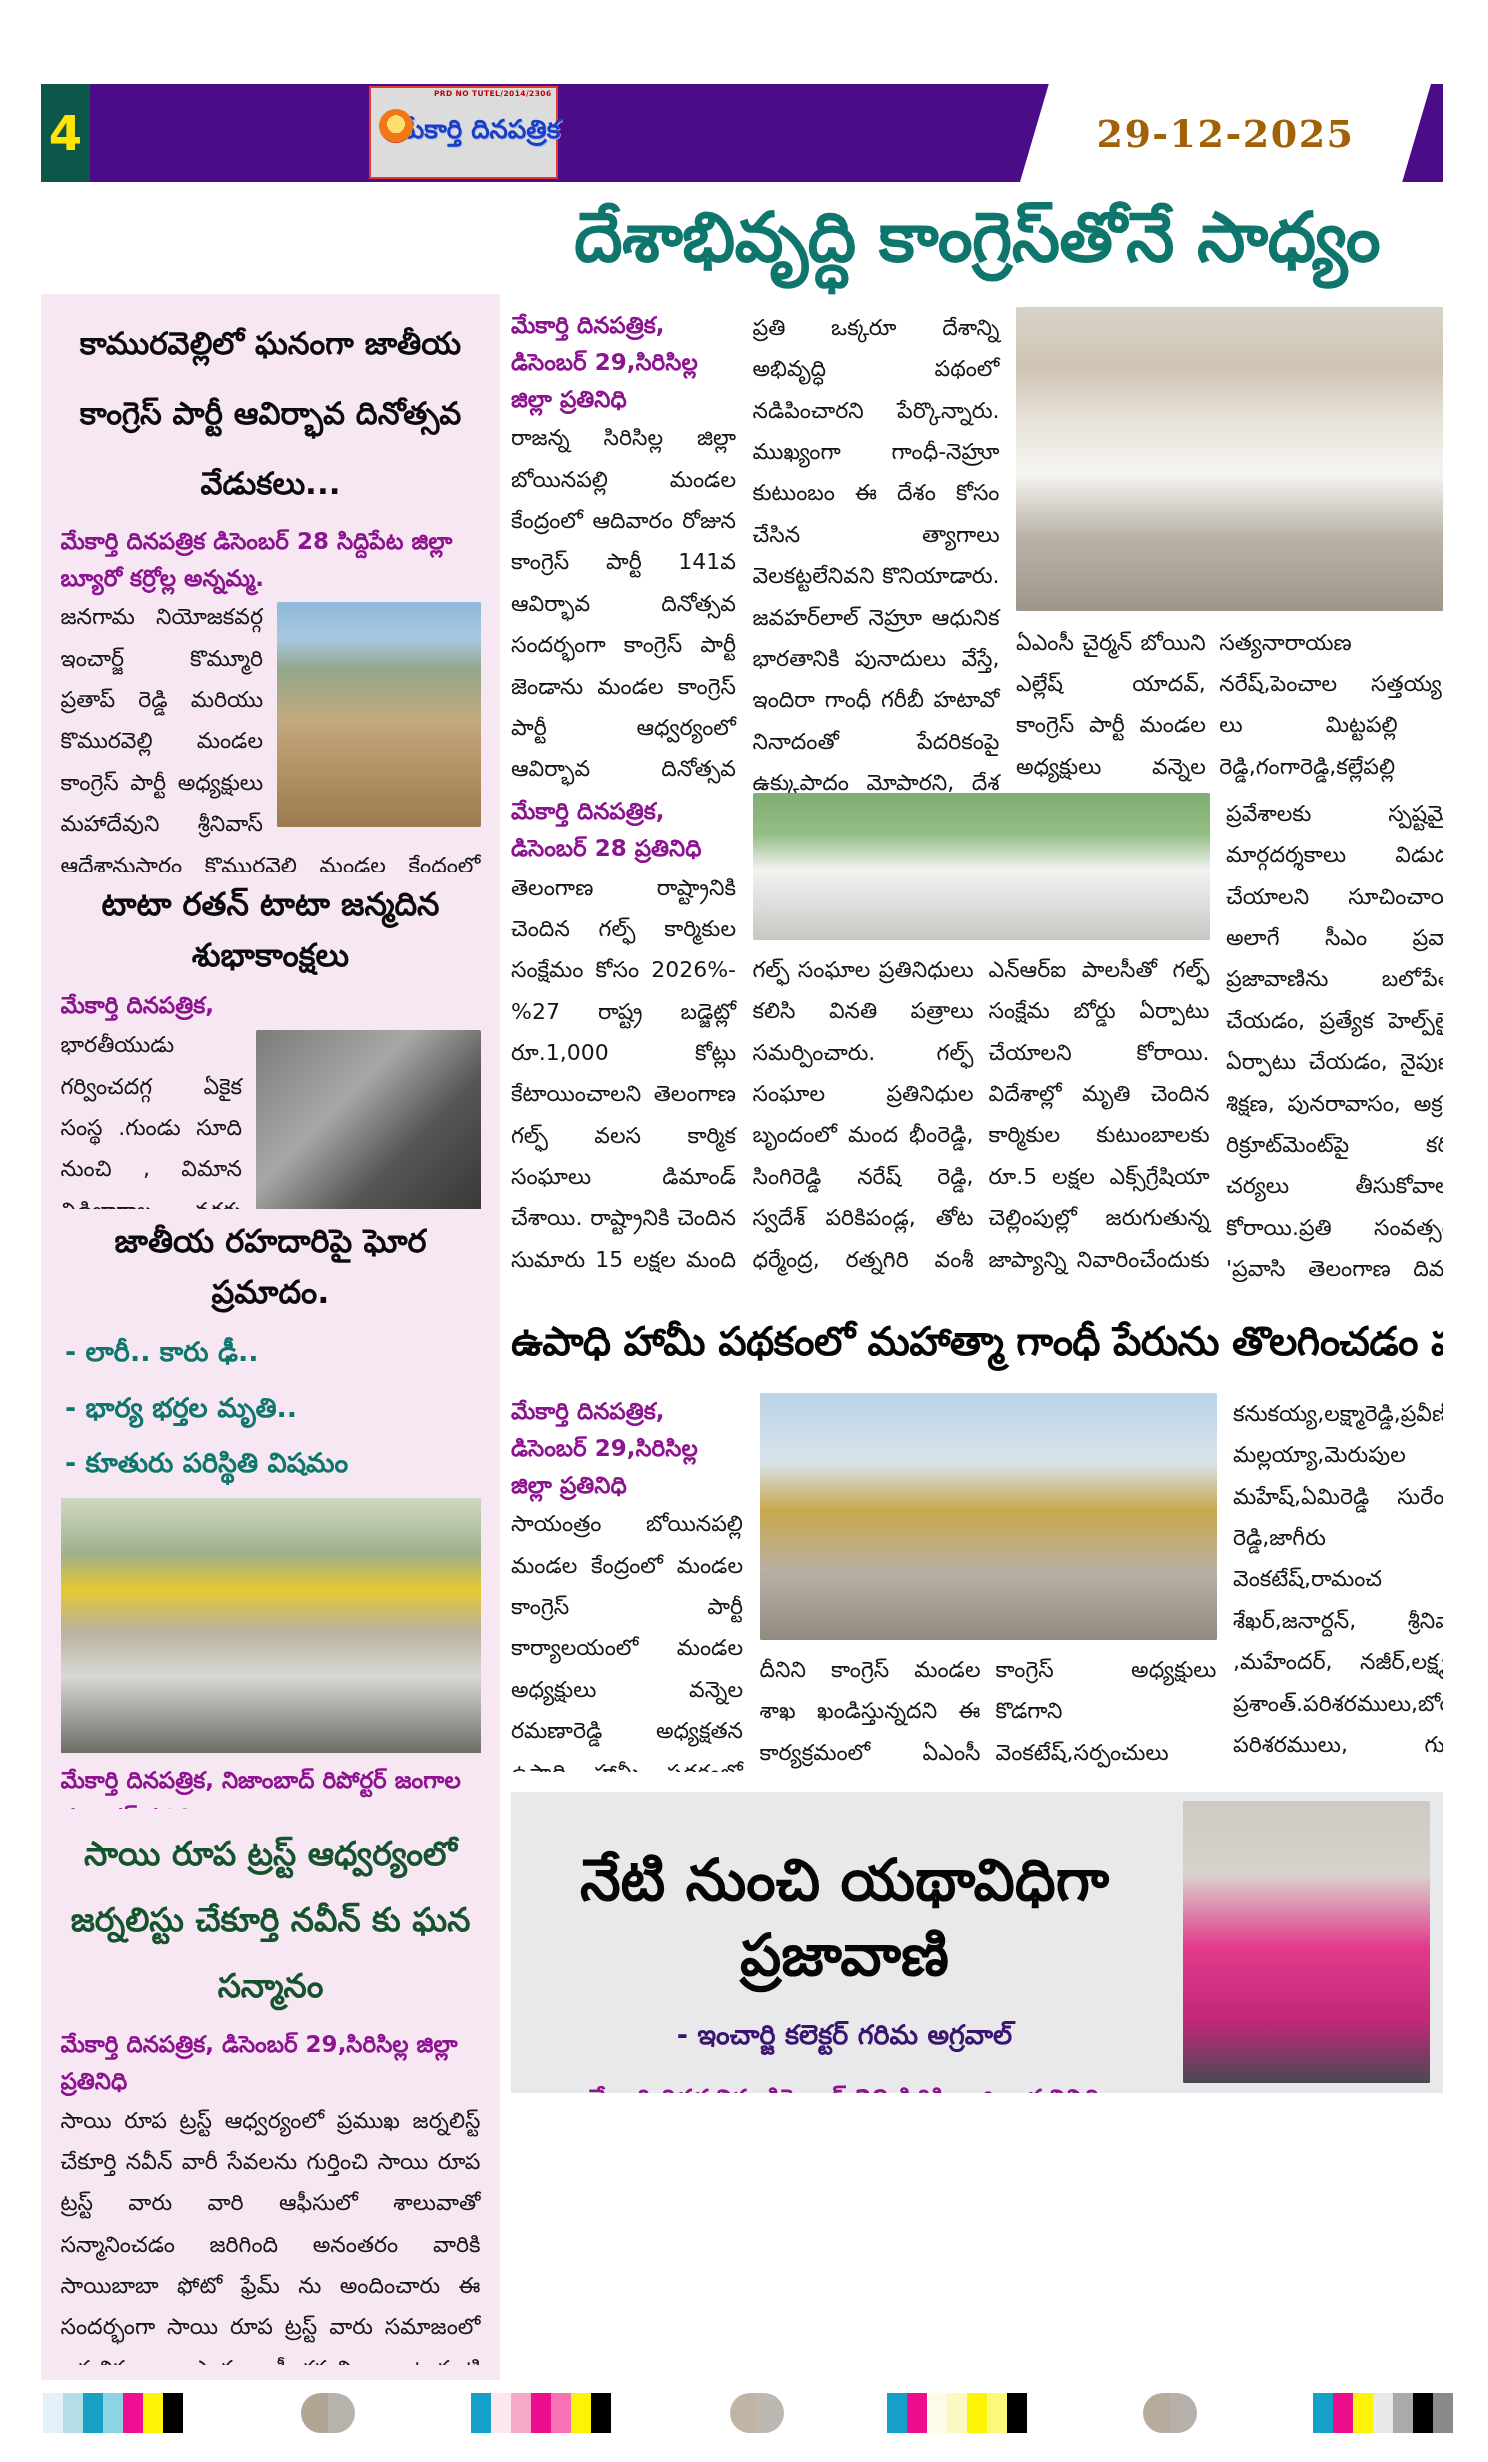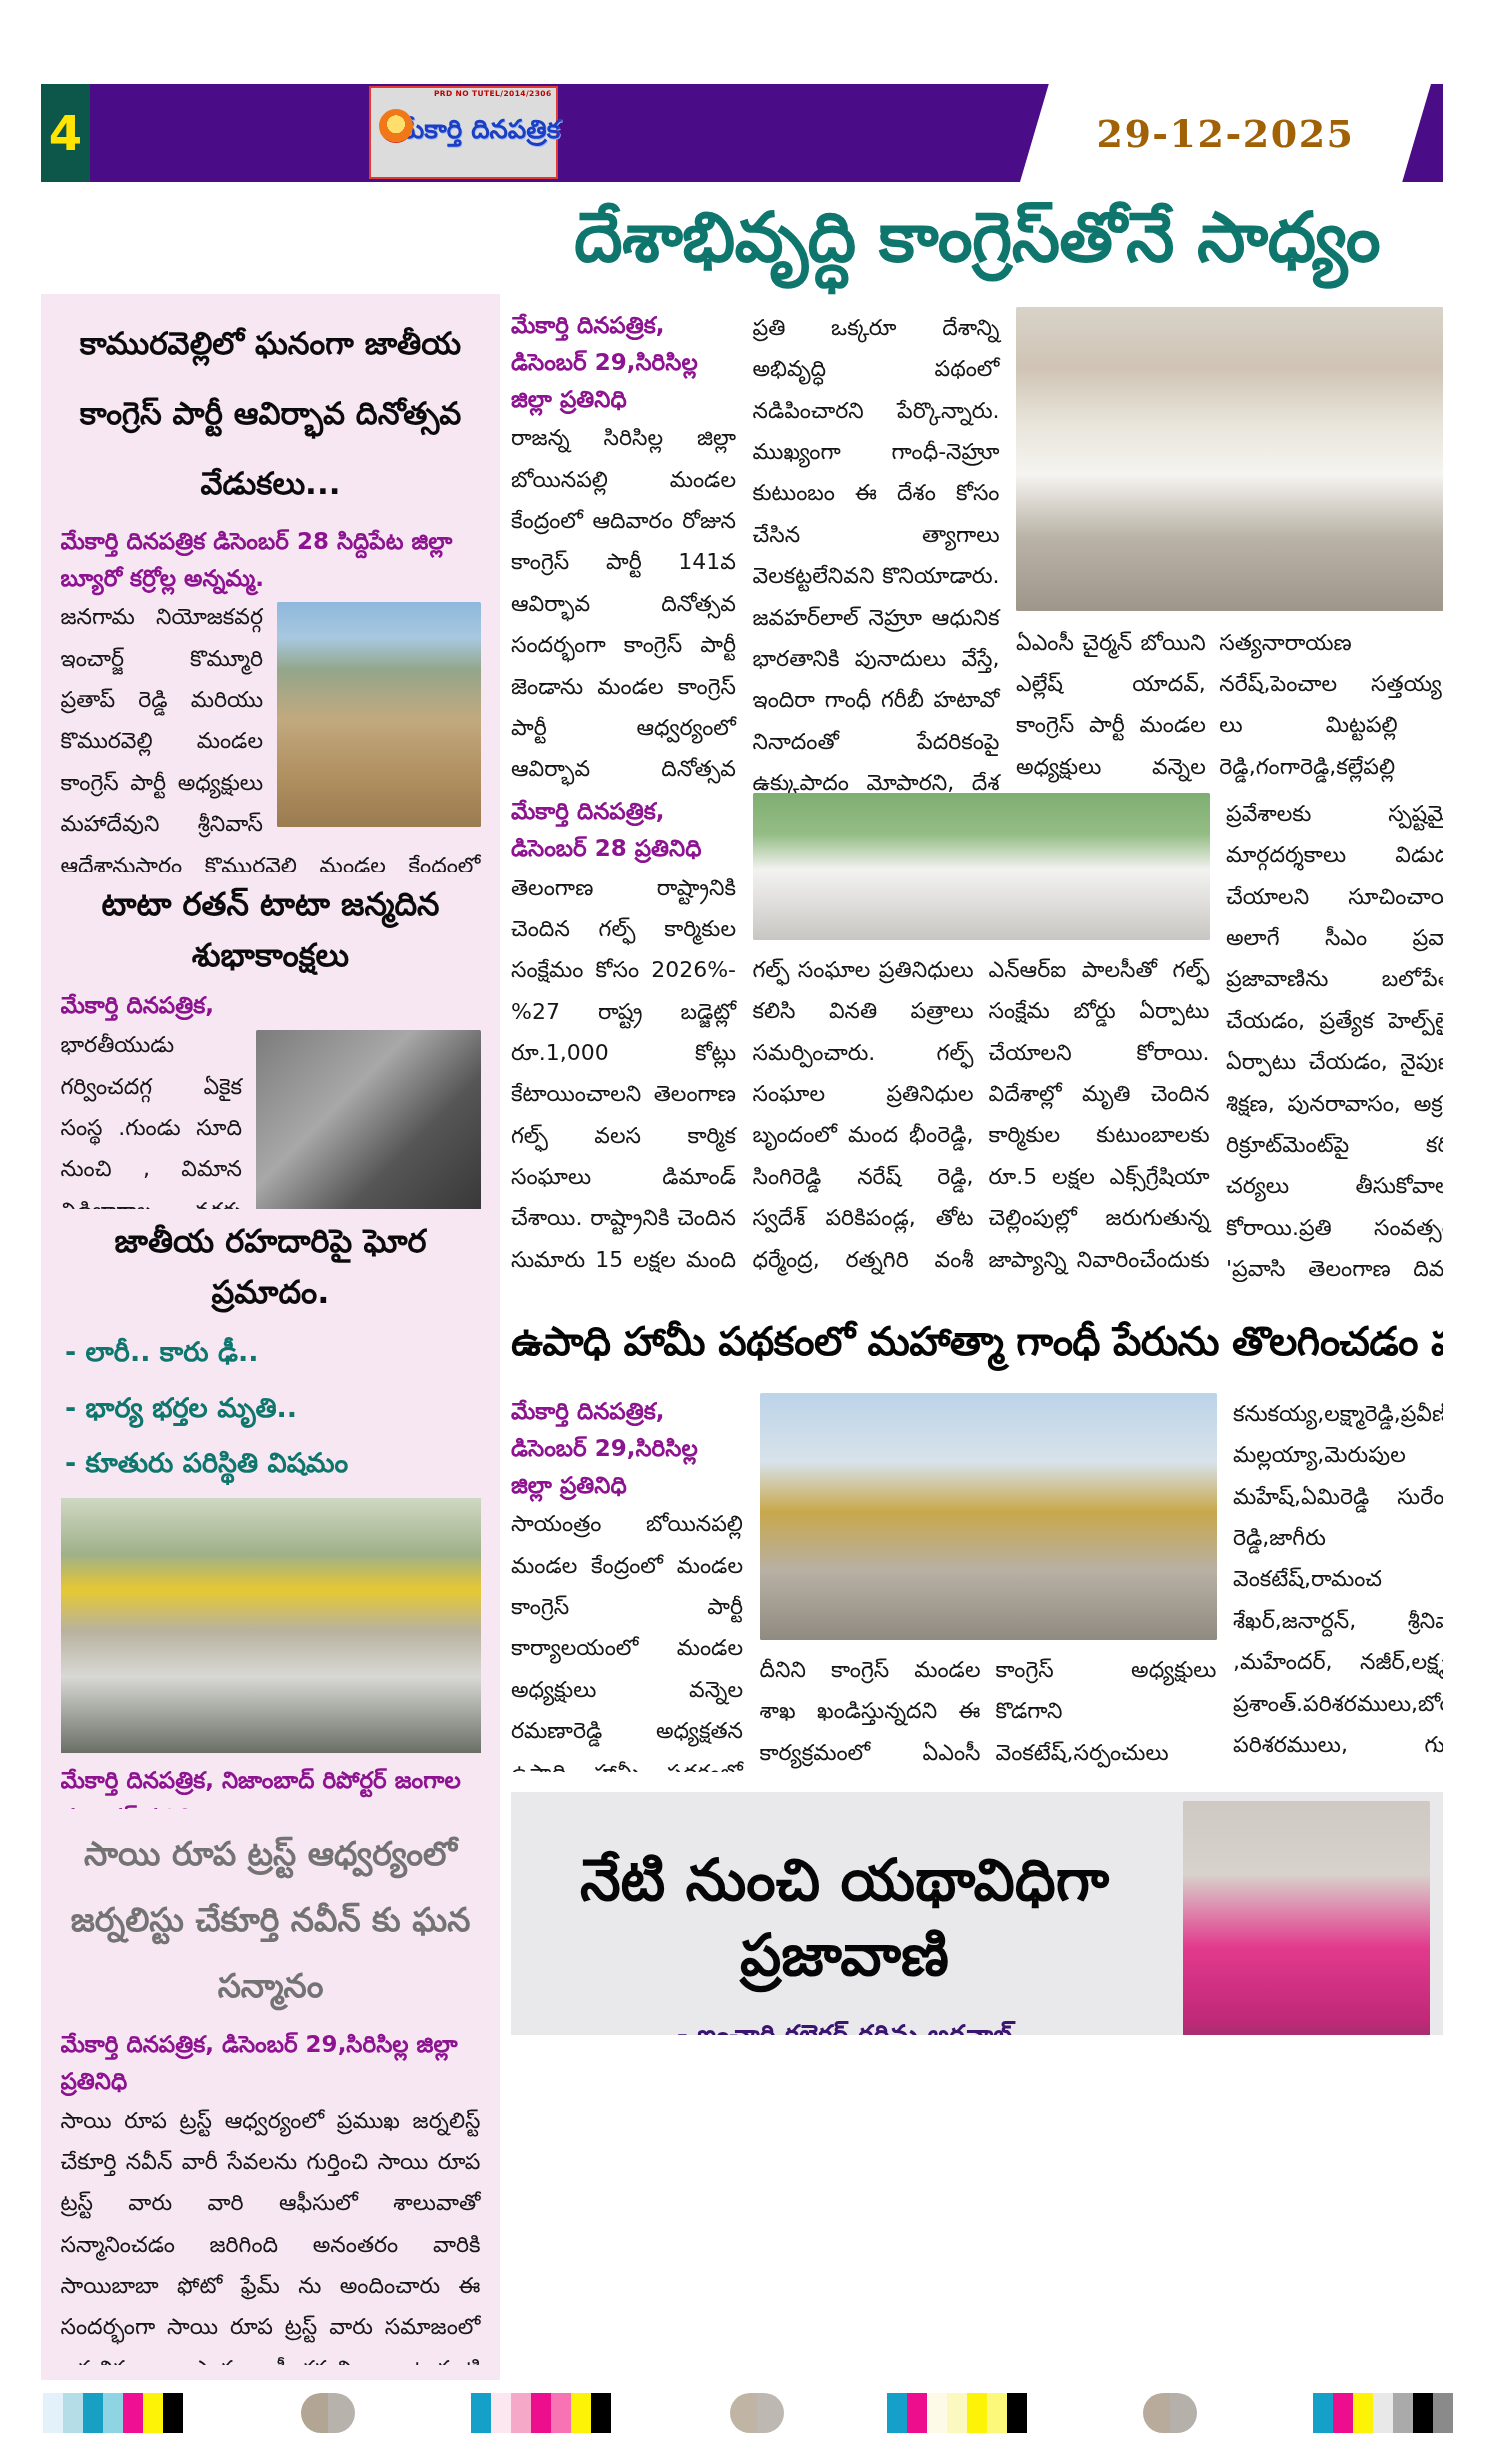--- a/index.html
+++ b/index.html
@@ -28,21 +28,21 @@
   
   .leftcol{position:absolute;left:41px;top:294px;width:459px;height:2086px;background:#f6e7f3;
            box-sizing:border-box;padding:4.5px 19.5px;overflow:hidden;}
   .lsec{overflow:hidden;}
   .la1{height:573px;}
   .la2{height:337px;}
   .la3{height:600px;}
   .la4{height:556px;}
   .lhead{font-size:31px;font-weight:bold;color:#0b0b0b;text-align:center;line-height:2.25;margin:10.5px 0 4.5px;}
   .lhead-sm{font-size:32px;font-weight:bold;color:#0b0b0b;text-align:center;line-height:1.6;margin:7.5px 0 6px;}
-  .lhead-red{font-size:33px;font-weight:bold;color:#737373;text-align:center;line-height:2.0;margin:12px 0 7.5px;}
+  .lhead-red{font-size:33px;font-weight:bold;color:#14532d;text-align:center;line-height:2.0;margin:12px 0 7.5px;}
   .bullets{margin:4.5px 0 7.5px 4.5px;}
   .bullet{font-size:27px;font-weight:bold;color:#0f766e;line-height:2.05;}
   .photo{border-radius:1.5px;}
   .ph-full{width:calc(100% + 27px);margin-left:-13.5px;}
   .fl-r{float:right;margin:6px 0 7.5px 13.5px;}
   .ph-flag{width:204px;height:225px;
     background:linear-gradient(180deg,#8fb8dc 0%,#a8c8e0 16%,#93a68b 30%,#c2a97e 52%,#b08f60 78%,#9a7b50 100%);}
   .ph-tata{width:225px;height:225px;
     background:linear-gradient(135deg,#7c7c7c 0%,#a8a8a8 35%,#565656 60%,#2e2e2e 100%);}
   .ph-crash{height:255px;
@@ -65,21 +65,21 @@
   .a2row{height:489px;}
   .ph-gulf{height:147px;width:100%;
     background:linear-gradient(180deg,#7fae72 0%,#94bd85 28%,#f2f2f0 52%,#e0dfdd 74%,#c8c6c2 100%);}
   .midcols{display:flex;gap:15px;margin-top:9px;}
   .midcols .mc{flex:1 1 0;}
   .upadhihead{font-size:40px;font-weight:800;text-align:center;color:#060606;margin:25.5px 0 13.5px;
               height:72px;line-height:1.65;overflow:hidden;letter-spacing:-0.7px;white-space:nowrap;}
   .a3row{height:379px;}
   .ph-statue{height:247px;width:100%;
     background:linear-gradient(180deg,#bcd4e8 0%,#d8e2ea 28%,#c8a84b 48%,#b8b0a4 72%,#8f8a80 100%);}
-  .graybox{margin-top:19.5px;height:243px;background:#e9e9ec;display:flex;box-sizing:border-box;
+  .graybox{margin-top:19.5px;height:301px;background:#e9e9ec;display:flex;box-sizing:border-box;
            padding:9px 13.5px;gap:18px;overflow:hidden;}
   .graybox .gtxt{flex:1 1 auto;}
   .pvhead{font-size:58px;font-weight:800;color:#060606;text-align:center;margin-top:42px;line-height:1.3;}
   .pvby{font-size:27px;font-weight:bold;color:#3a1570;text-align:center;margin-top:25.5px;}
   .pvdate{font-size:25px;font-weight:bold;color:#8d1390;text-align:center;margin-top:27px;}
   .ph-collector{flex:0 0 247px;height:282px;
     background:linear-gradient(180deg,#cfc9c4 0%,#d8d2cc 26%,#e23a8c 52%,#c02878 78%,#4a4a52 100%);}
   
   .bars{position:absolute;left:41px;top:2393px;width:1425px;height:40px;}
   .chipgroup{position:absolute;top:0;height:40px;display:flex;}

